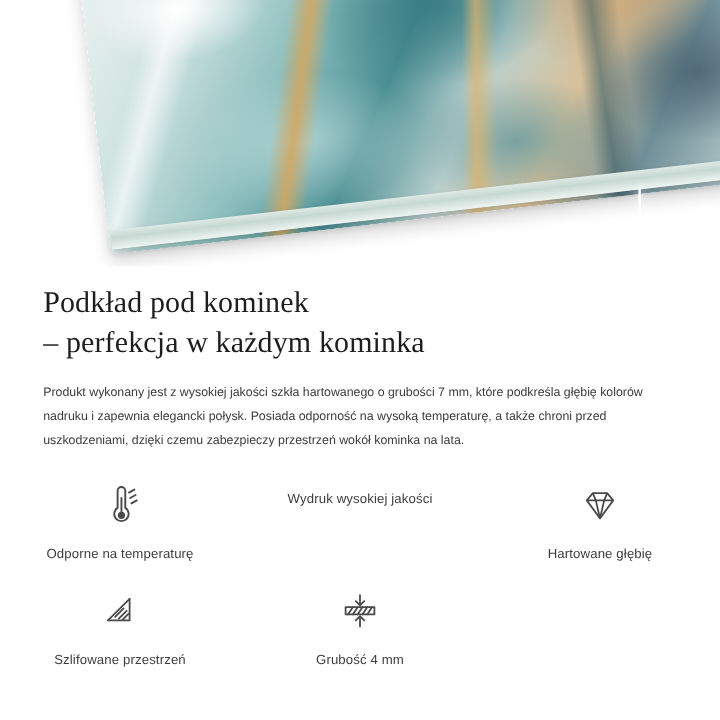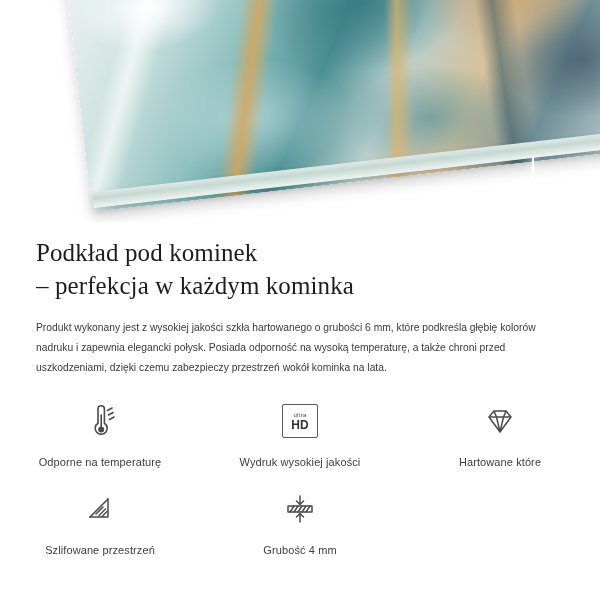--- a/index.html
+++ b/index.html
@@ -206,62 +206,56 @@
     <div class="glass-edge"></div>
     <div class="sparkle"></div>
     <div class="sparkle2"></div>
   </div>
 
   <div class="content">
     <h1 class="headline">
       <span>Podkład pod kominek</span>
       <span class="line2">– perfekcja w każdym kominka</span>
     </h1>
-    <p class="body-copy">Produkt wykonany jest z wysokiej jakości szkła hartowanego o grubości 6 mm, które podkreśla głębię kolorów nadruku i zapewnia elegancki połysk. Posiada odporność na wysoką temperaturę, a także chroni przed uszkodzeniami, dzięki czemu zabezpieczy przestrzeń wokół kominka na lata.</p>
+    <p class="body-copy">Produkt wykonany jest z wysokiej jakości szkła hartowanego o grubości 7 mm, które podkreśla głębię kolorów nadruku i zapewnia elegancki połysk. Posiada odporność na wysoką temperaturę, a także chroni przed uszkodzeniami, dzięki czemu zabezpieczy przestrzeń wokół kominka na lata.</p>
   </div>
 
   <div class="features">
 
     <div class="feature">
       <div class="feature-icon">
         <svg width="44" height="44" viewBox="0 0 44 44" fill="none" stroke="#4a4a4a" stroke-width="1.6" stroke-linecap="round">
           <path d="M20 10a3.2 3.2 0 0 1 6.4 0v14.2a6 6 0 1 1-6.4 0z"></path>
           <line x1="23.2" y1="16" x2="23.2" y2="28"></line>
           <circle cx="23.2" cy="30.4" r="3" fill="#4a4a4a" stroke="none"></circle>
           <line x1="29.5" y1="11.5" x2="34" y2="9"></line>
           <line x1="30.5" y1="16" x2="35" y2="13.5"></line>
           <line x1="31.5" y1="20.5" x2="36" y2="18"></line>
         </svg>
       </div>
       <div class="feature-label">Odporne na temperaturę</div>
     </div>
 
     <div class="feature">
-      <div class="feature-icon">
-        <div class="ultrahd">
-          <span class="u">ultra</span>
-          <span class="hd">HD</span>
-        </div>
-      </div>
       <div class="feature-label">Wydruk wysokiej jakości</div>
     </div>
 
 
     <div class="feature">
       <div class="feature-icon">
         <svg width="44" height="44" viewBox="0 0 44 44" fill="none" stroke="#4a4a4a" stroke-width="1.5" stroke-linejoin="round">
           <path d="M11 18l5-6h12l5 6-11 15z"></path>
           <line x1="11" y1="18" x2="33" y2="18"></line>
           <line x1="16" y1="12" x2="18.5" y2="18"></line>
           <line x1="28" y1="12" x2="25.5" y2="18"></line>
           <line x1="18.5" y1="18" x2="22" y2="33"></line>
           <line x1="25.5" y1="18" x2="22" y2="33"></line>
         </svg>
       </div>
-      <div class="feature-label">Hartowane które</div>
+      <div class="feature-label">Hartowane głębię</div>
     </div>
 
     <div class="feature">
       <div class="feature-icon">
         <svg width="44" height="44" viewBox="0 0 44 44" fill="none" stroke="#4a4a4a" stroke-width="1.5" stroke-linecap="round" stroke-linejoin="round">
           <path d="M12 30L30 12"></path>
           <path d="M12 30h18V12"></path>
           <line x1="18" y1="27" x2="25" y2="20"></line>
           <line x1="21" y1="28.5" x2="27.5" y2="22"></line>
           <line x1="24" y1="29.5" x2="29" y2="24.5"></line>

